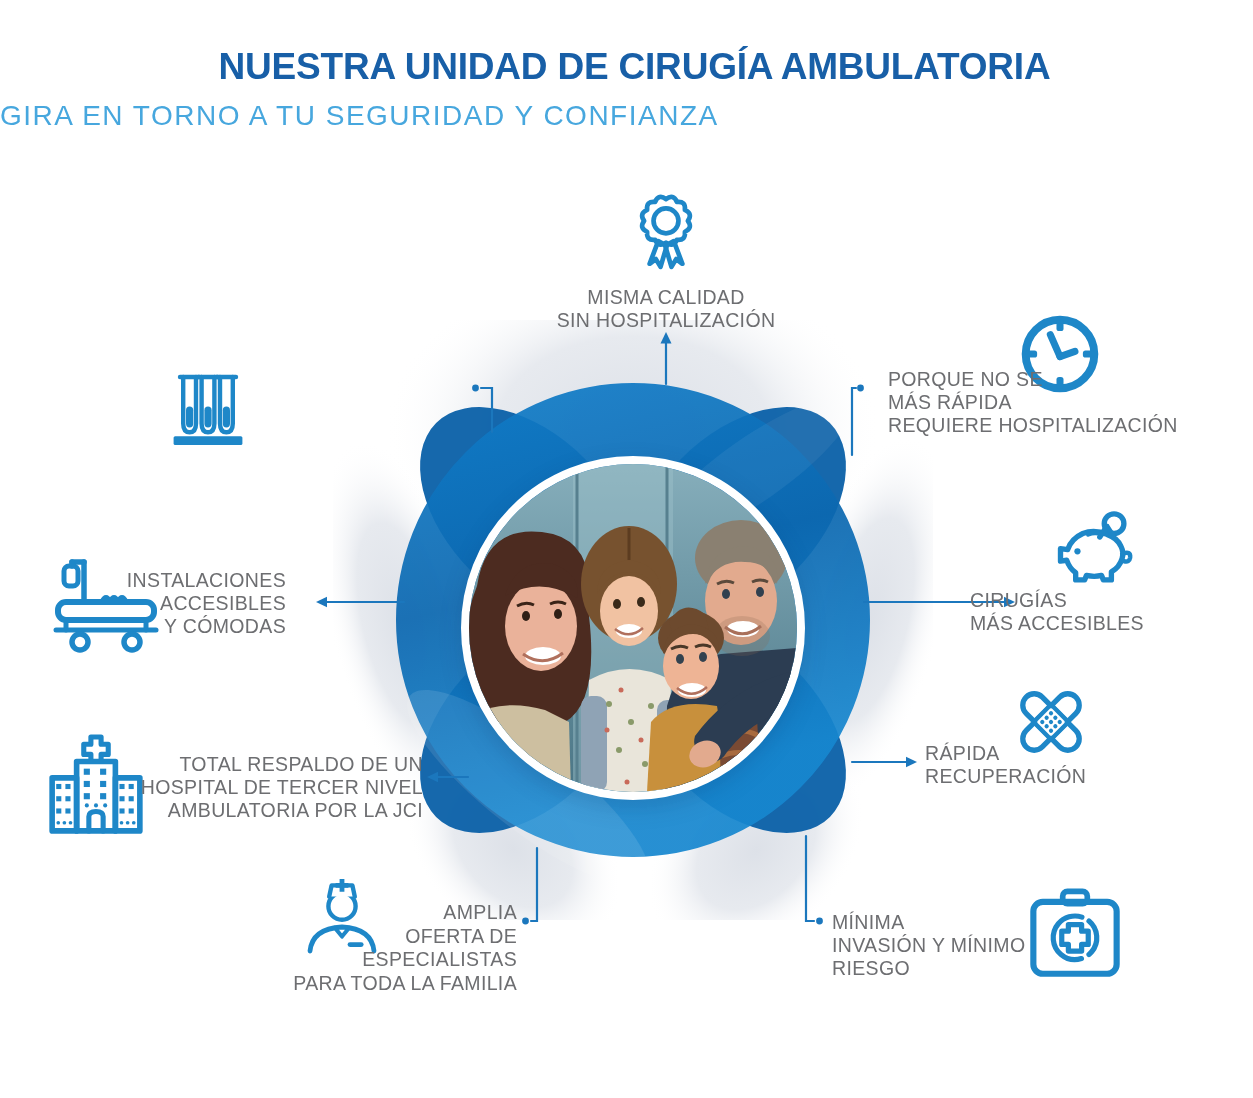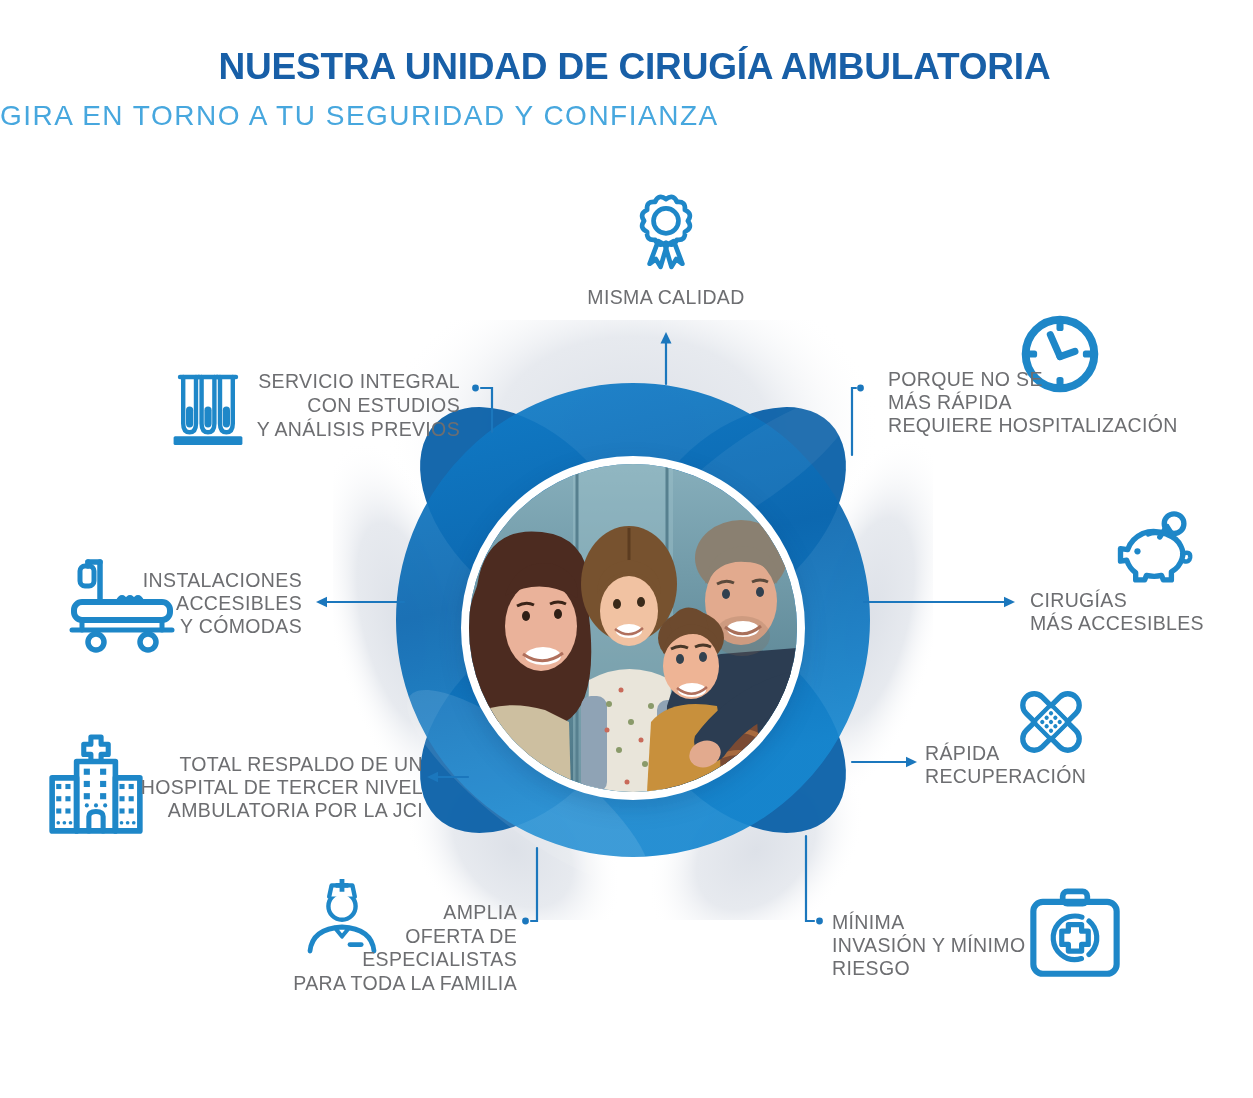--- a/index.html
+++ b/index.html
@@ -42,42 +42,42 @@
   .txt.right{text-align:right;}
 
   #co-quality{left:516px;top:178px;width:300px;height:152px;}
   #co-quality .ico{left:111px;top:2px;width:78px;height:102px;}
   #co-quality .txt{left:0;top:108px;width:300px;}
 
   #co-faster{left:886px;top:308px;width:340px;height:130px;}
   #co-faster .ico{left:130px;top:2px;width:88px;height:88px;}
   #co-faster .txt{left:2px;top:60px;}
 
-  #co-affordable{left:1028px;top:508px;width:210px;height:134px;}
+  #co-affordable{left:968px;top:508px;width:210px;height:134px;}
   #co-affordable .ico{left:80px;top:0;width:100px;height:92px;}
   #co-affordable .txt{left:2px;top:81px;}
 
   #co-recovery{left:924px;top:678px;width:185px;height:122px;}
   #co-recovery .ico{left:80px;top:0;width:94px;height:88px;}
   #co-recovery .txt{left:1px;top:64px;}
 
   #co-minimal{left:830px;top:884px;width:312px;height:104px;}
   #co-minimal .ico{left:192px;top:2px;width:106px;height:96px;}
   #co-minimal .txt{left:2px;top:27px;}
 
   #co-specialists{left:300px;top:866px;width:240px;height:136px;}
   #co-specialists .ico{left:2px;top:4px;width:80px;height:98px;}
   #co-specialists .txt{right:23px;top:35px;}
   #co-specialists .txt .line{line-height:23.5px;}
 
   #co-hospital{left:45px;top:730px;width:380px;height:112px;}
   #co-hospital .ico{left:0;top:2px;width:102px;height:108px;}
   #co-hospital .txt{right:2px;top:23px;}
 
-  #co-facilities{left:66px;top:548px;width:250px;height:115px;}
+  #co-facilities{left:50px;top:548px;width:250px;height:115px;}
   #co-facilities .ico{left:0;top:2px;width:112px;height:112px;}
   #co-facilities .txt{right:14px;top:21px;}
 
   #co-integral{left:166px;top:362px;width:300px;height:92px;}
   #co-integral .ico{left:2px;top:4px;width:80px;height:86px;}
   #co-integral .txt{right:6px;top:7px;}
   #co-integral .txt .line{line-height:24px;}
 </style>
 </head>
 <body>
@@ -240,20 +240,21 @@
     <div class="ico">
       <svg viewBox="0 0 100 110" fill="none" stroke="currentColor" stroke-width="6" stroke-linecap="round" stroke-linejoin="round">
         <path d="M78,42 Q84.8,51.3 74.2,56 Q75.5,67.5 64,66.2 Q59.3,76.8 50,70 Q40.7,76.8 36,66.2 Q24.5,67.5 25.8,56 Q15.2,51.3 22,42 Q15.2,32.7 25.8,28 Q24.5,16.5 36,17.8 Q40.7,7.2 50,14 Q59.3,7.2 64,17.8 Q75.5,16.5 74.2,28 Q84.8,32.7 78,42 Z"></path>
         <circle cx="50" cy="42" r="16"></circle>
         <path d="M40,68 L29,97 L37,91 L43,101 L51,74 Z"></path>
         <path d="M60,68 L71,97 L63,91 L57,101 L49,74 Z"></path>
       </svg>
     </div>
     <div class="txt center">
       <div class="line">MISMA CALIDAD</div>
+      <div class="line">SIN HOSPITALIZACIÓN</div>
     </div>
   </div>
 
   <div class="co" id="co-faster">
     <div class="ico">
       <svg viewBox="0 0 100 100" fill="none" stroke="currentColor" stroke-width="9" stroke-linecap="round" stroke-linejoin="round">
         <circle cx="50" cy="50" r="39"></circle>
         <g fill="currentColor" stroke="none">
           <rect x="46" y="11" width="8" height="13" rx="3"></rect>
           <rect x="46" y="76" width="8" height="13" rx="3"></rect>
@@ -430,20 +431,15 @@
         <rect x="22.5" y="47" width="9" height="26" rx="4.5" fill="currentColor" stroke="none"></rect>
         <path d="M42,10 L42,68 Q42,79 50,79 Q58,79 58,68 L58,10"></path>
         <path d="M38,10 L62,10"></path>
         <rect x="45.5" y="47" width="9" height="26" rx="4.5" fill="currentColor" stroke="none"></rect>
         <path d="M65,10 L65,68 Q65,79 73,79 Q81,79 81,68 L81,10"></path>
         <path d="M61,10 L85,10"></path>
         <rect x="68.5" y="47" width="9" height="26" rx="4.5" fill="currentColor" stroke="none"></rect>
         <rect x="7" y="84" width="86" height="11" rx="2" fill="currentColor" stroke="none"></rect>
       </svg>
     </div>
-    <div class="txt right">
-      <div class="line">SERVICIO INTEGRAL</div>
-      <div class="line">CON ESTUDIOS</div>
-      <div class="line">Y ANÁLISIS PREVIOS</div>
-    </div>
   </div>
 
 </div>
 
 </body></html>

